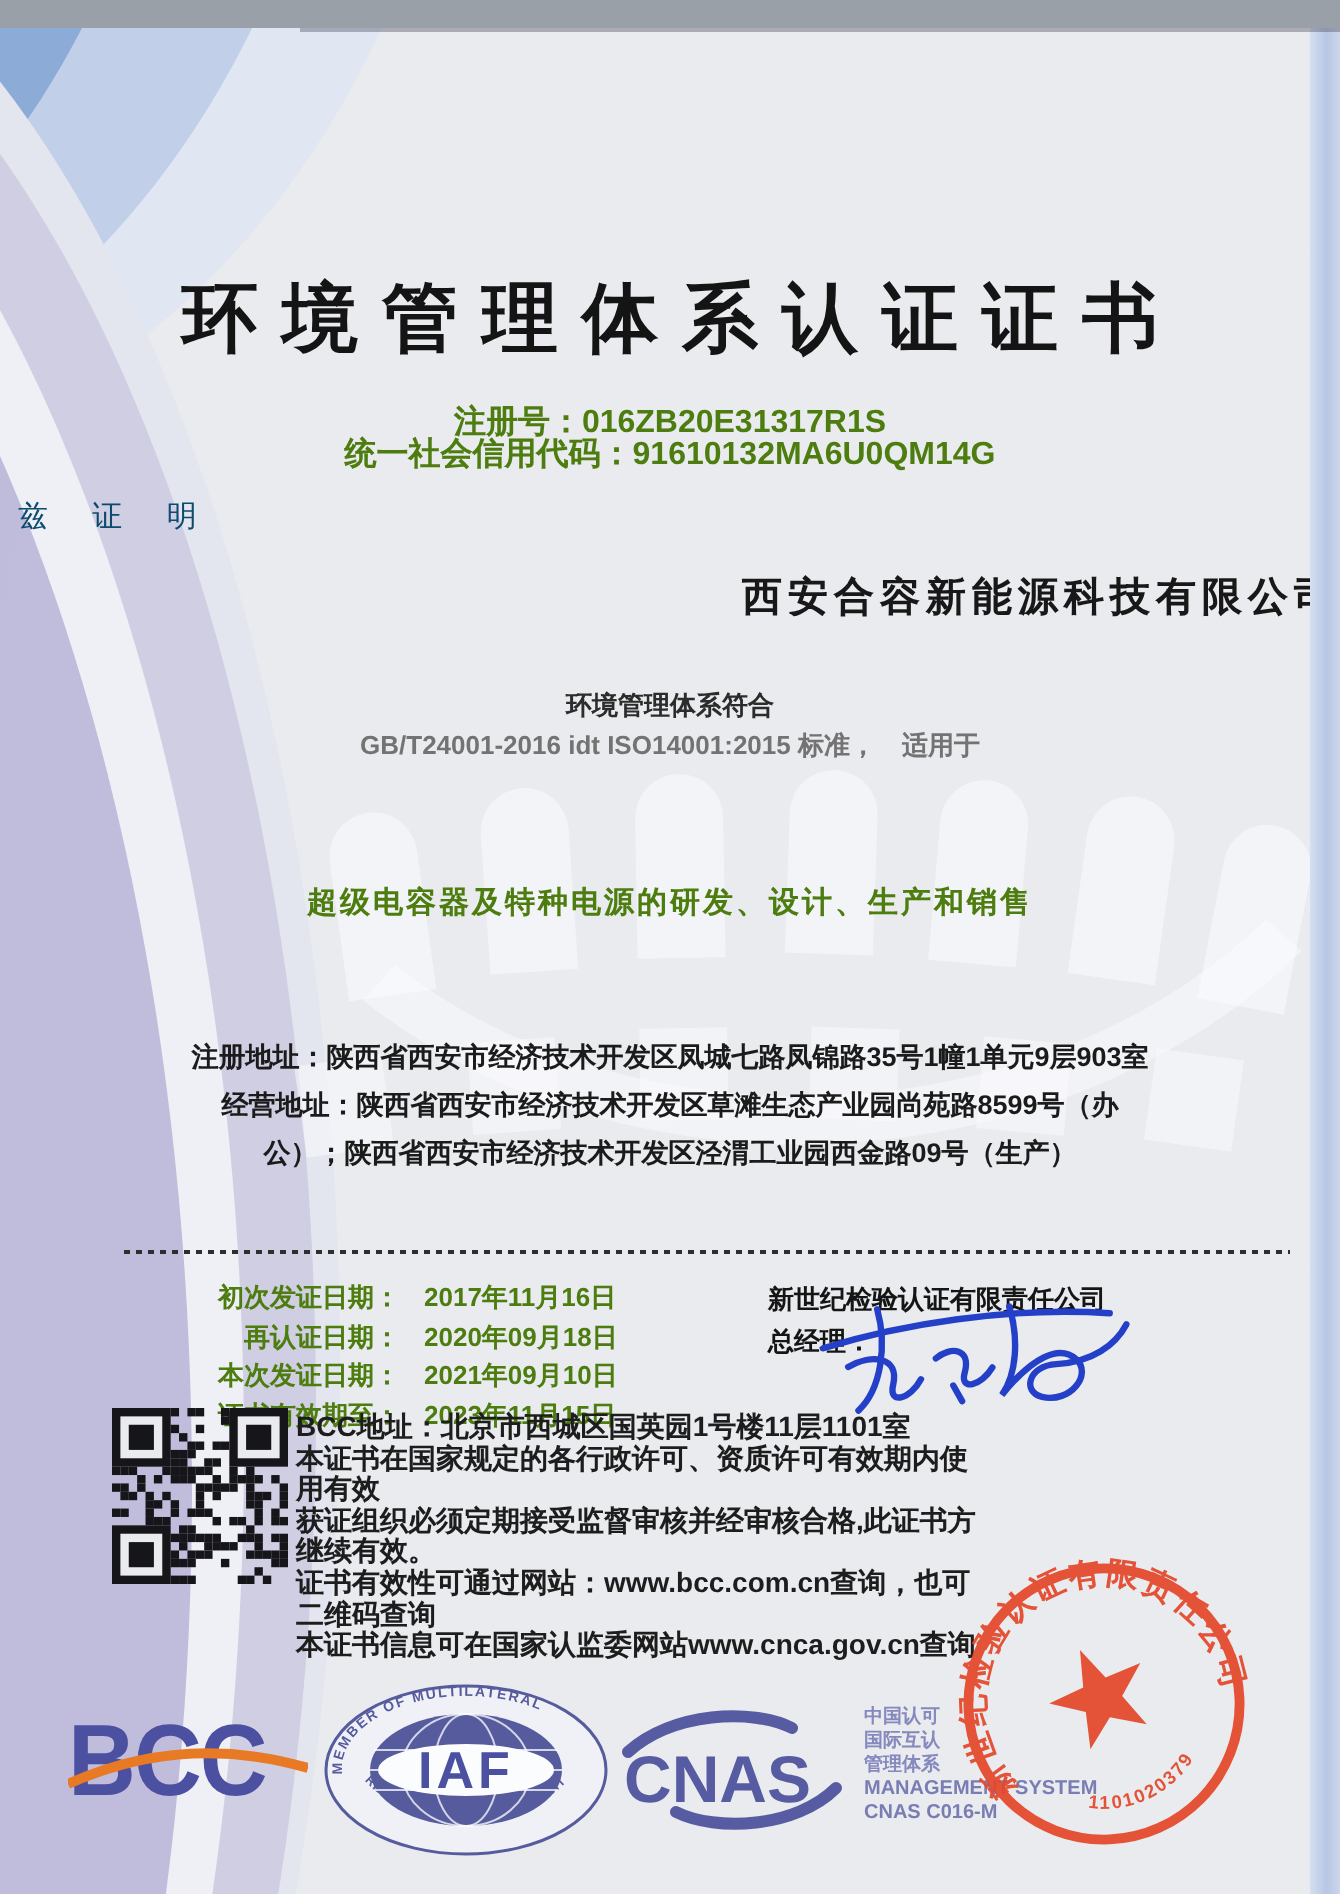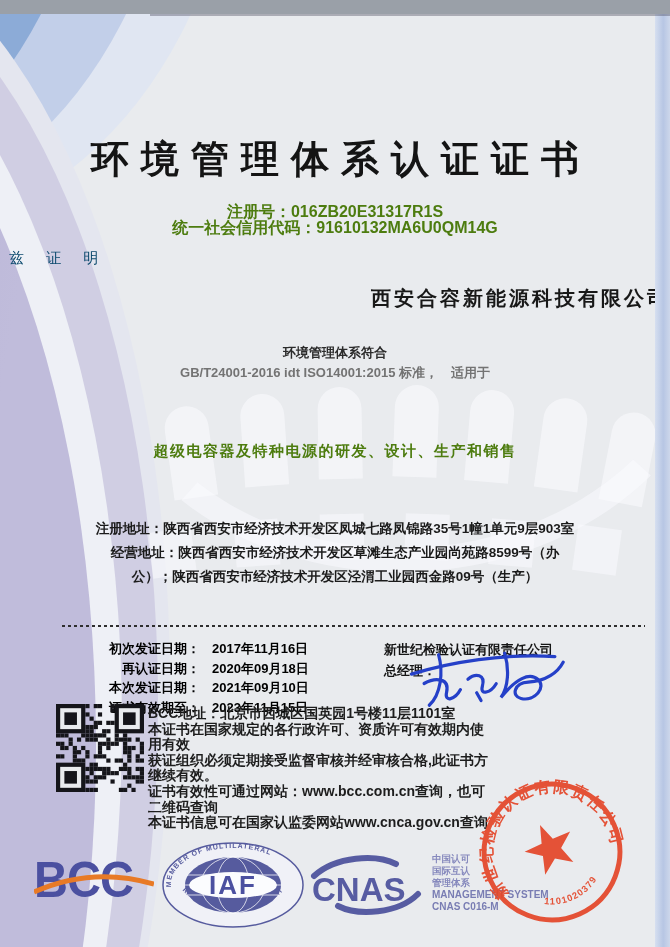--- a/index.html
+++ b/index.html
@@ -38,21 +38,21 @@
         letter-spacing:3px;color:#181818;}
   .conf1{position:absolute;top:330px;left:0;width:100%;text-align:center;font-size:13px;font-weight:600;color:#2c2c2c;}
   .conf2{position:absolute;top:350px;left:0;width:100%;text-align:center;font-size:13px;font-weight:600;color:#737373;}
   .scope{position:absolute;top:428px;left:0;width:100%;text-align:center;
         font-size:15px;font-weight:600;letter-spacing:1.5px;color:#4d7c0f;}
   .addresses{position:absolute;top:503px;left:95px;width:480px;text-align:center;
         font-size:13.5px;font-weight:700;line-height:24px;color:#1b1b1b;}
   .addresses p{margin:0;}
   .dotline{position:absolute;top:611px;left:62px;width:583px;height:2px;
         background:repeating-linear-gradient(90deg,#2e2e2e 0 3px,transparent 3px 6px);}
-  .dates{position:absolute;top:625px;left:86px;font-size:13px;font-weight:700;line-height:19.5px;color:#000000;}
+  .dates{position:absolute;top:625px;left:86px;font-size:13px;font-weight:700;line-height:19.5px;color:#4d7c0f;}
   .dates .row{display:flex;}
   .dates .lab{width:114px;text-align:right;}
   .dates .val{margin-left:12px;}
   .issuer{position:absolute;top:625px;left:384px;font-size:13px;font-weight:700;line-height:21px;color:#151515;}
   .signature{position:absolute;left:406px;top:626px;width:170px;height:80px;z-index:3;transform:rotate(-3deg);}
   .qr{position:absolute;left:56px;top:690px;width:88px;height:88px;}
   .fineprint{position:absolute;left:148px;top:692px;width:340px;
         font-size:14px;font-weight:600;line-height:15.6px;color:#1d1d1d;}
   
   .bcc{position:absolute;left:34px;top:834px;width:120px;height:66px;}

